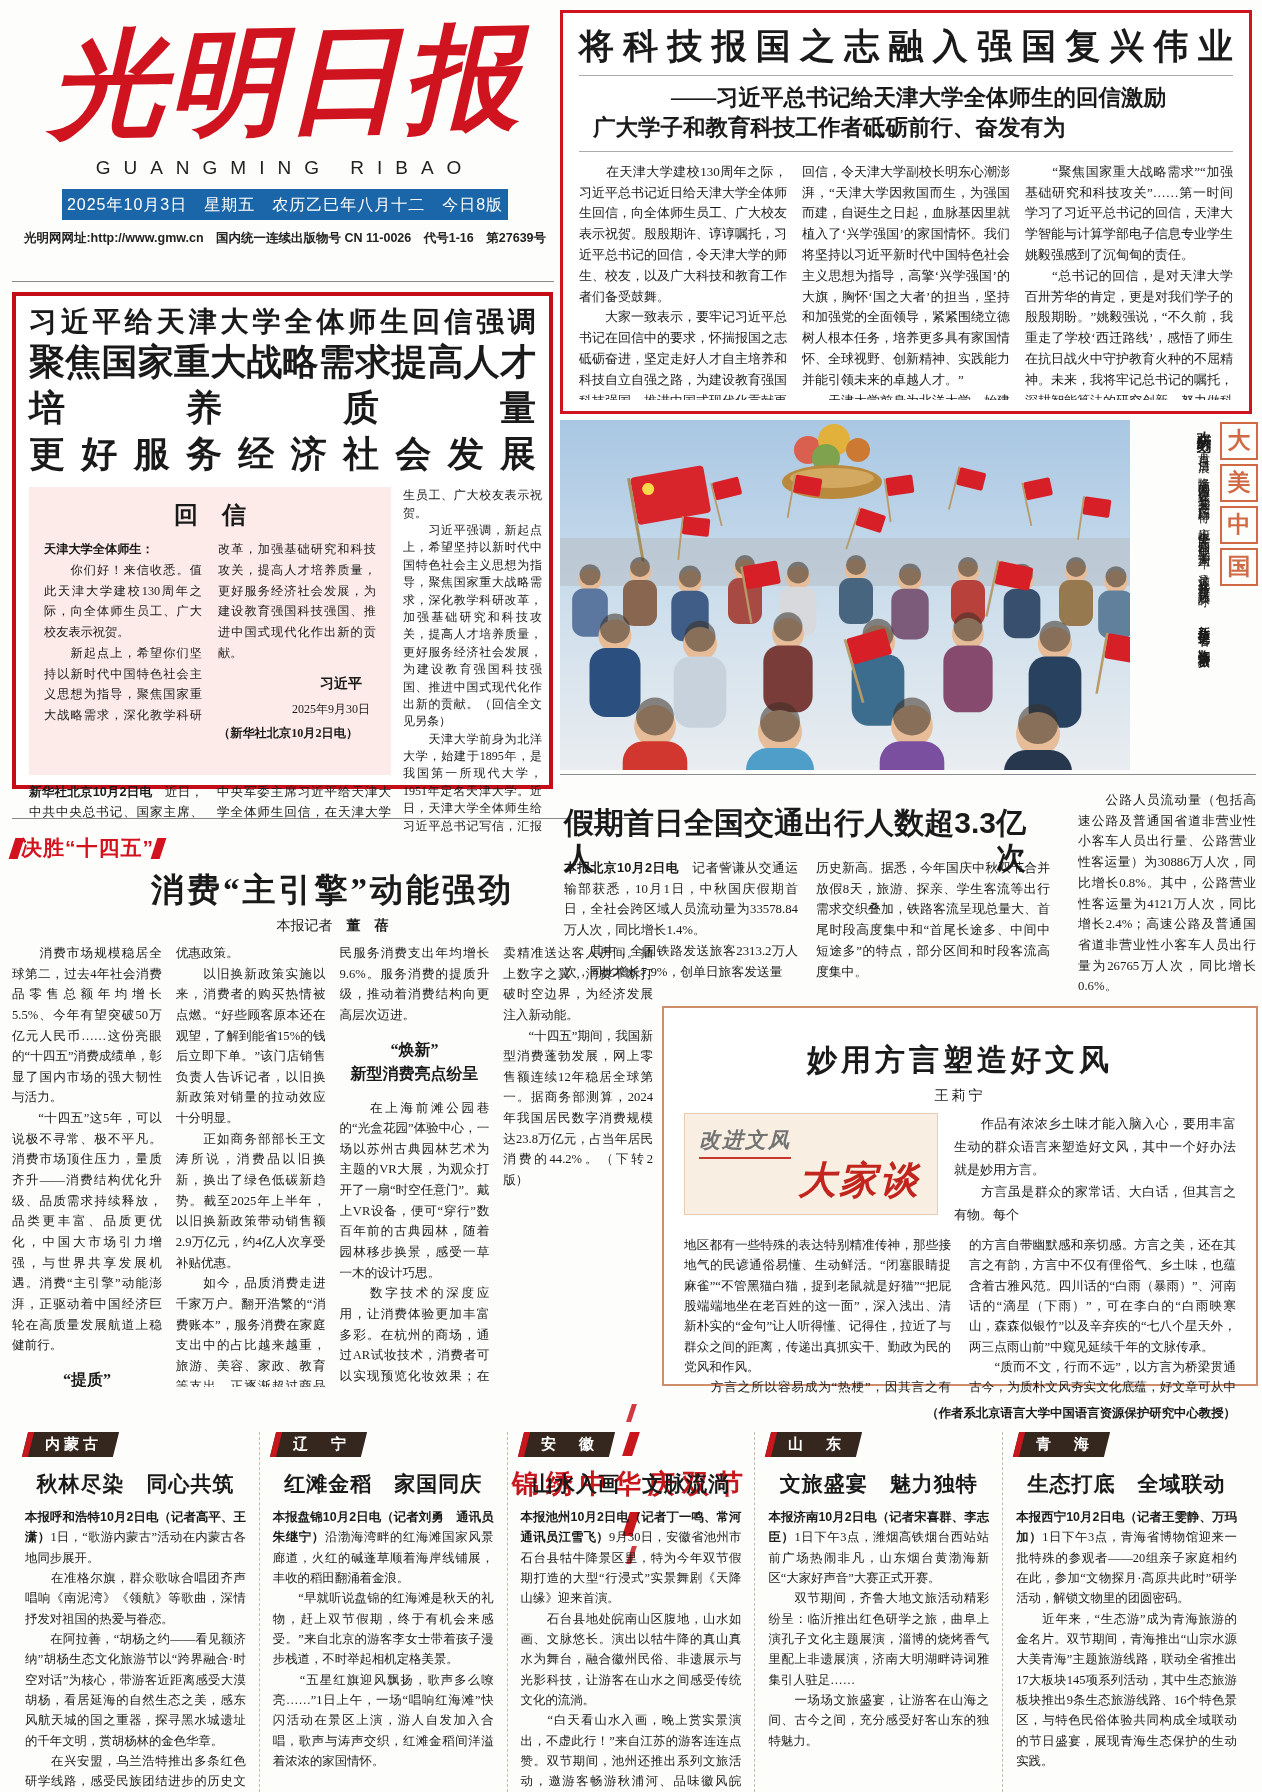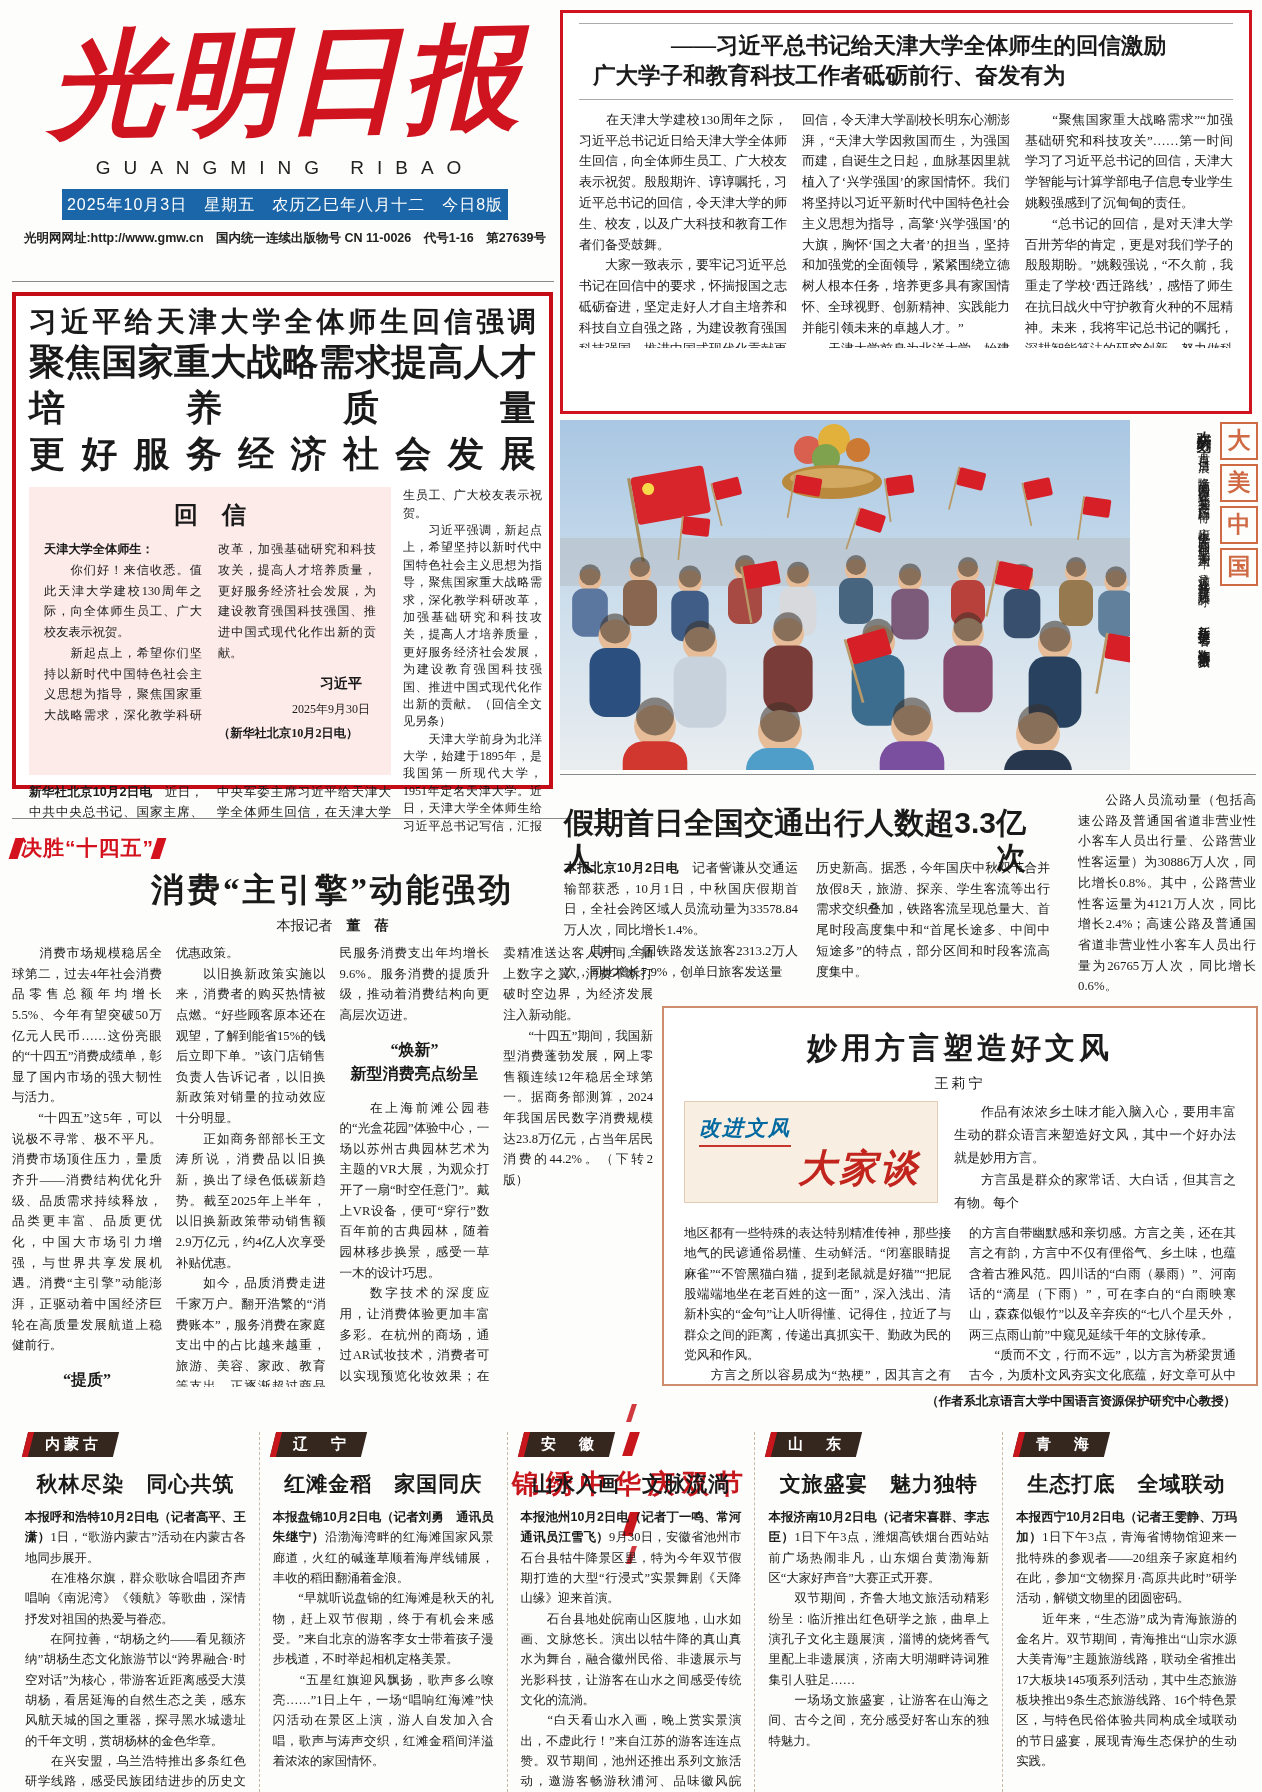--- a/index.html
+++ b/index.html
@@ -82,26 +82,26 @@
   .consumption h2{margin:6px 0 2px;text-align:center;font-size:33px;font-weight:900;letter-spacing:3px;}
   .cby{text-align:center;font-size:14px;margin:4px 0 8px;}
   .ccols{display:flex;gap:14px;height:444px;overflow:hidden;}
   .ccol{flex:1;font-size:12.6px;line-height:1.64;text-align:justify;overflow:hidden;}
   .ccol p{white-space:pre-line;}
   .csub{text-align:center;font-weight:900;font-size:16px;line-height:1.5;margin:12px 0;}
 
   
   .dialect{position:absolute;left:662px;top:1006px;width:596px;height:380px;box-sizing:border-box;
            border:2px solid #cf8d6d;padding:12px 20px;background:#fff;}
-  .dialect h2{margin:8px 0 6px;text-align:center;font-size:30px;font-weight:900;letter-spacing:4px;}
+  .dialect h2{margin:20px 0 6px;text-align:center;font-size:30px;font-weight:900;letter-spacing:4px;}
   .dauthor{text-align:center;font-size:14px;letter-spacing:3px;margin-bottom:8px;}
   .drow{display:flex;gap:16px;}
   .dgraphic{width:252px;height:100px;flex:0 0 auto;background:#f8efe2;border:1px solid #e4cdb4;
             position:relative;overflow:hidden;}
-  .dgraphic .g1{position:absolute;left:14px;top:12px;color:#0369a1;font-weight:900;font-size:21px;
+  .dgraphic .g1{position:absolute;left:14px;top:12px;color:#737373;font-weight:900;font-size:21px;
                 letter-spacing:2px;font-style:italic;border-bottom:2px solid #c8352a;padding-bottom:3px;}
   .dgraphic .g2{position:absolute;right:16px;bottom:8px;color:#c2251d;font-weight:900;font-size:38px;
                 letter-spacing:3px;font-style:italic;}
   .dintro{flex:1;font-size:13px;line-height:1.75;text-align:justify;white-space:pre-line;}
   .dcols{display:flex;gap:18px;height:164px;overflow:hidden;margin-top:8px;}
   .dcols p{flex:1;font-size:12.6px;line-height:1.62;text-align:justify;white-space:pre-line;}
   .dcredit{text-align:right;font-weight:bold;font-size:12.4px;margin-top:6px;}
 
   
   .fban{position:absolute;left:12px;top:1394px;width:1238px;display:flex;align-items:center;gap:10px;flex-direction:column;}
@@ -128,20 +128,21 @@
 
   <header class="masthead">
     <div class="calligraphy">光明日报</div>
     <div class="romanized">GUANGMING RIBAO</div>
     <div class="datebar sans">2025年10月3日　星期五　农历乙巳年八月十二　今日8版</div>
     <div class="pubinfo">光明网网址:http://www.gmw.cn　国内统一连续出版物号 CN 11-0026　代号1-16　第27639号</div>
   </header>
   <div class="rule" style="left:12px;top:281px;width:542px;"></div>
 
   <section class="box-tr sans">
+    <h1 class="jt">将科技报国之志融入强国复兴伟业</h1>
     <div class="subs" style="font-family:'Liberation Serif',serif;">
       <div class="s1">——习近平总书记给天津大学全体师生的回信激励</div>
       <div class="s2">广大学子和教育科技工作者砥砺前行、奋发有为</div>
     </div>
     <div class="cols3" style="font-family:'Liberation Serif',serif;">
       <p>　　在天津大学建校130周年之际，习近平总书记近日给天津大学全体师生回信，向全体师生员工、广大校友表示祝贺。殷殷期许、谆谆嘱托，习近平总书记的回信，令天津大学的师生、校友，以及广大科技和教育工作者们备受鼓舞。
 　　大家一致表示，要牢记习近平总书记在回信中的要求，怀揣报国之志砥砺奋进，坚定走好人才自主培养和科技自立自强之路，为建设教育强国科技强国、推进中国式现代化贡献更多力量。
 　　金秋时节，天津大学校园内，历史感与时代感交相辉映，洋溢着热烈的氛围，涌动着青春的气息。
 　　“在建校130周年之际，习近平总书记在百忙之中专门给学校全体师生回信，令我们深受振奋。”习近平总书记的</p>
       <p>回信，令天津大学副校长明东心潮澎湃，“天津大学因救国而生，为强国而建，自诞生之日起，血脉基因里就植入了‘兴学强国’的家国情怀。我们将坚持以习近平新时代中国特色社会主义思想为指导，高擎‘兴学强国’的大旗，胸怀‘国之大者’的担当，坚持和加强党的全面领导，紧紧围绕立德树人根本任务，培养更多具有家国情怀、全球视野、创新精神、实践能力并能引领未来的卓越人才。”

